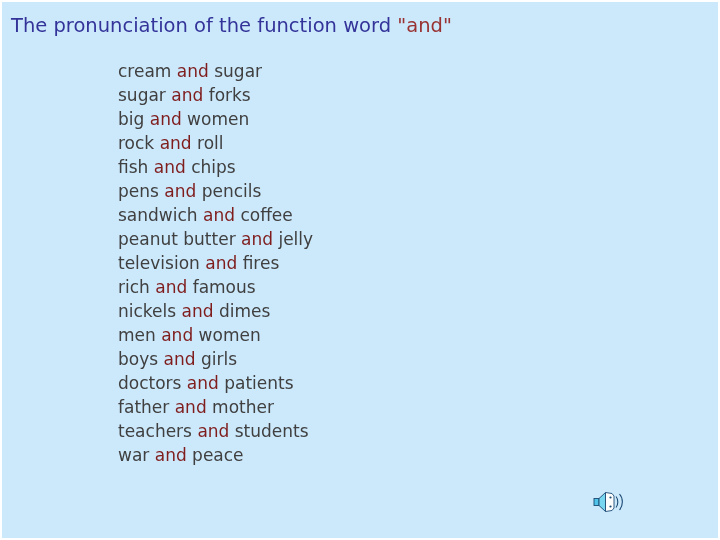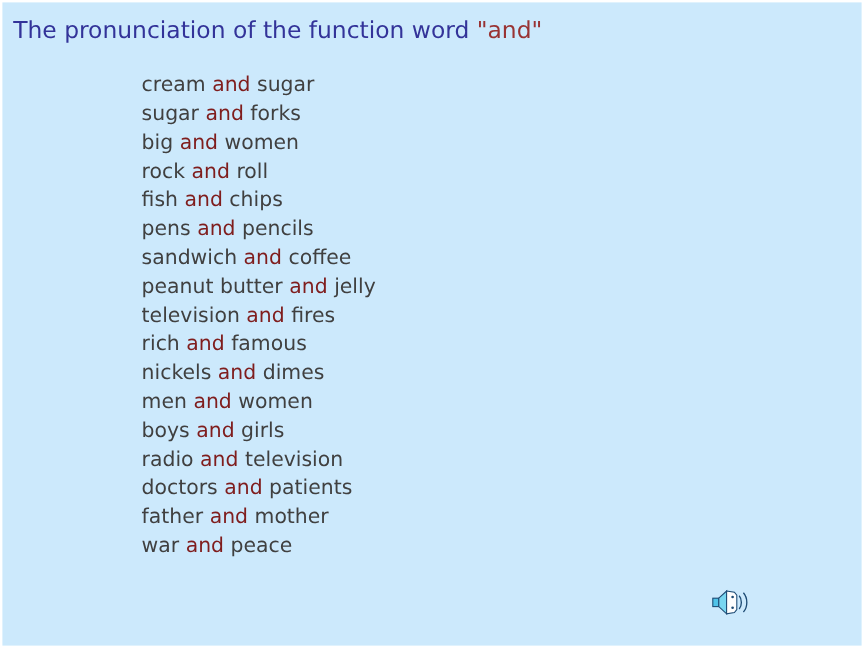--- a/index.html
+++ b/index.html
@@ -110,27 +110,27 @@
 
     <div class="word-row"><span class="w-left">rich</span><span> </span><span class="w-and">and</span><span> </span><span class="w-right">famous</span></div>
 
     <div class="word-row"><span class="w-left">nickels</span><span> </span><span class="w-and">and</span><span> </span><span class="w-right">dimes</span></div>
 
     <div class="word-row"><span class="w-left">men</span><span> </span><span class="w-and">and</span><span> </span><span class="w-right">women</span></div>
 
 
     <div class="word-row"><span class="w-left">boys</span><span> </span><span class="w-and">and</span><span> </span><span class="w-right">girls</span></div>
 
-    <div class="word-row"><span class="w-left">radio</span><span> </span><span class="w-and">and</span><span> </span><span class="w-right">television</span></div>
 
 
     <div class="word-row"><span class="w-left">doctors</span><span> </span><span class="w-and">and</span><span> </span><span class="w-right">patients</span></div>
 
     <div class="word-row"><span class="w-left">father</span><span> </span><span class="w-and">and</span><span> </span><span class="w-right">mother</span></div>
 
+    <div class="word-row"><span class="w-left">teachers</span><span> </span><span class="w-and">and</span><span> </span><span class="w-right">students</span></div>
 
     <div class="word-row"><span class="w-left">war</span><span> </span><span class="w-and">and</span><span> </span><span class="w-right">peace</span></div>
 
   </div>
 
   <svg class="sound-icon" viewBox="0 0 34 30">
 
     <rect x="2" y="11.5" width="5" height="7" fill="#4fc3e8" stroke="#1c4a73" stroke-width="0.9"></rect>
 
     <polygon points="7,11.5 13.5,5.5 13.5,24.5 7,18.5" fill="#79d6f0" stroke="#1c4a73" stroke-width="0.9"></polygon>

